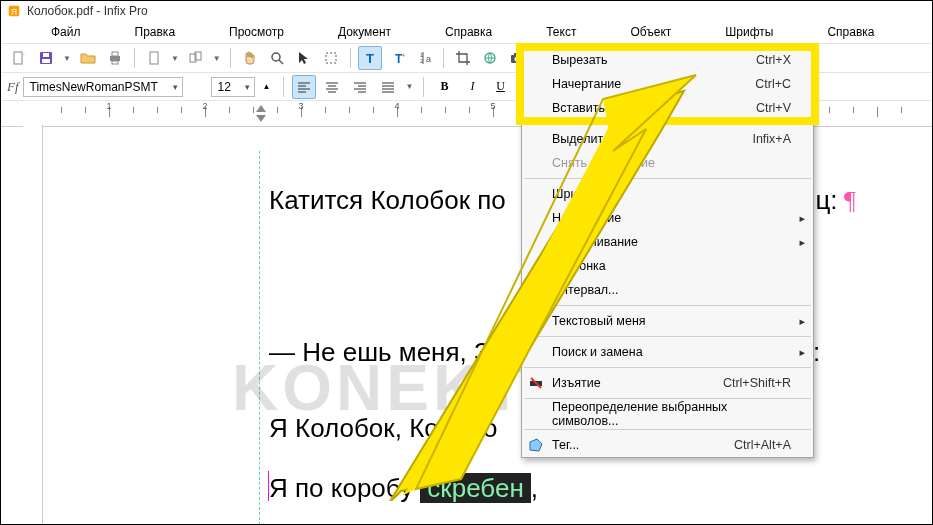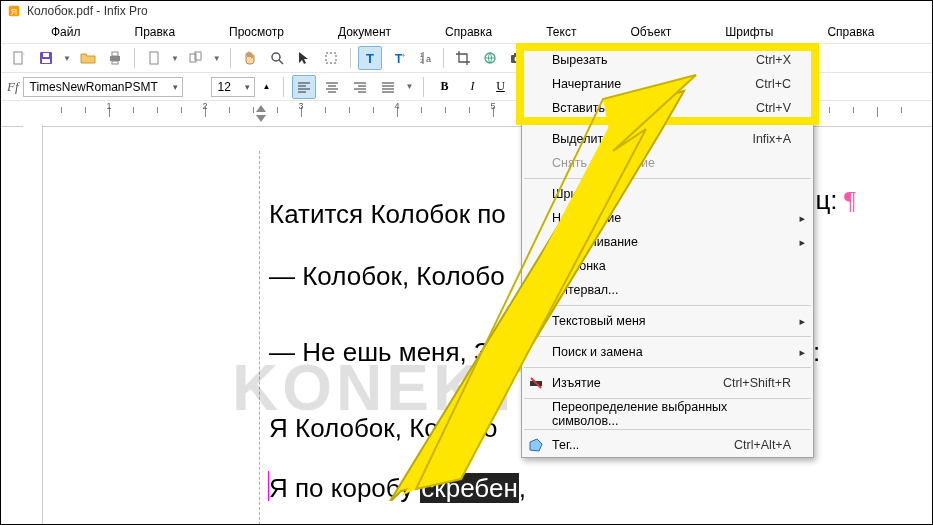--- a/index.html
+++ b/index.html
@@ -35,21 +35,21 @@
   .tick-lbl { position: absolute; top: 0; font-size: 9px; color: #555; transform: translateX(-50%); }
   .indent-marker { position: absolute; top: 4px; width: 0; height: 0; border-left: 5px solid transparent; border-right: 5px solid transparent; border-bottom: 7px solid #888; }
   .indent-marker.dn { border-bottom: none; border-top: 7px solid #888; top: 14px; }
 
   
   .workspace { position: absolute; left: 42px; right: 0; top: 150px; bottom: 0; background: #fff; }
   .page { position: absolute; left: 30px; top: 0; width: 830px; min-height: 600px; background: #fff; }
   .margin-line { position: absolute; left: 186px; top: 0; bottom: -200px; width: 1px; border-left: 1px dashed #6cc; }
   .doc-text { position: absolute; left: 196px; font-family: "Times New Roman", serif; font-size: 26px; color: #000; white-space: nowrap; }
   .pilcrow { color: #f5a; font-family: serif; font-size: 26px; }
-  .sel-highlight { background: #222; color: #ffffff; padding: 0 1px; }
+  .sel-highlight { background: #222; color: #86efac; padding: 0 7px; }
   .cursor-caret { position: absolute; width: 1px; height: 30px; background: #f0f; }
 
   
   .watermark { position: absolute; left: 0; right: 0; top: 350px; text-align: center; font-size: 64px; font-weight: 700; color: rgba(0,0,0,0.12); letter-spacing: 4px; font-family: Arial, sans-serif; pointer-events: none; }
 
   
   .ctx { position: absolute; left: 520px; top: 46px; width: 293px; background: #f7f7f7; border: 1px solid #a5a5a5; box-shadow: 2px 3px 6px rgba(0,0,0,0.3); font-size: 12.5px; z-index: 50; }
   .ctx-row { display: flex; align-items: center; height: 24px; padding: 0 22px 0 30px; position: relative; cursor: default; }
   .ctx-row.disabled { color: #999; }
   .ctx-row .shortcut { margin-left: auto; color: #333; }
@@ -318,30 +318,27 @@
       <div class="indent-marker dn" style="left: 213px;"></div>
     </div>
 </div>
 
 <div class="vruler"></div>
 
 <div class="workspace">
   <div class="page">
     <div class="margin-line"></div>
 
-    <div class="doc-text" style="top:48px">
+    <div class="doc-text" style="top:34px">
       <span>Катится Колобок по</span>
     </div>
     <div class="doc-text" style="top:34px;left:678px">
       <span>у Заяц:</span> <span class="pilcrow">¶</span>
     </div>
 
-    <div class="doc-text" style="top:110px">
-      <span>— Колобок, Колобо</span>
-    </div>
 
     <div class="doc-text" style="top:186px">
       <span>— Не ешь меня, Зая</span>
     </div>
     <div class="doc-text" style="top:186px;left:740px">
       <span>:</span>
     </div>
 
     <div class="doc-text" style="top:262px">
       <span>Я Колобок, Колобо</span>

